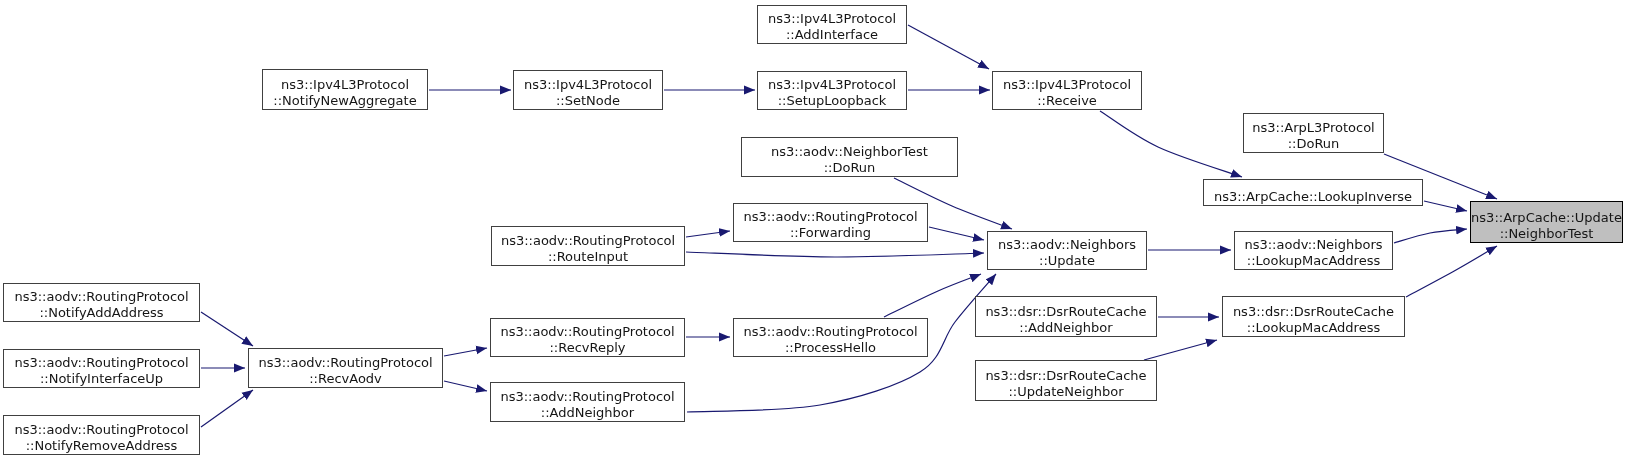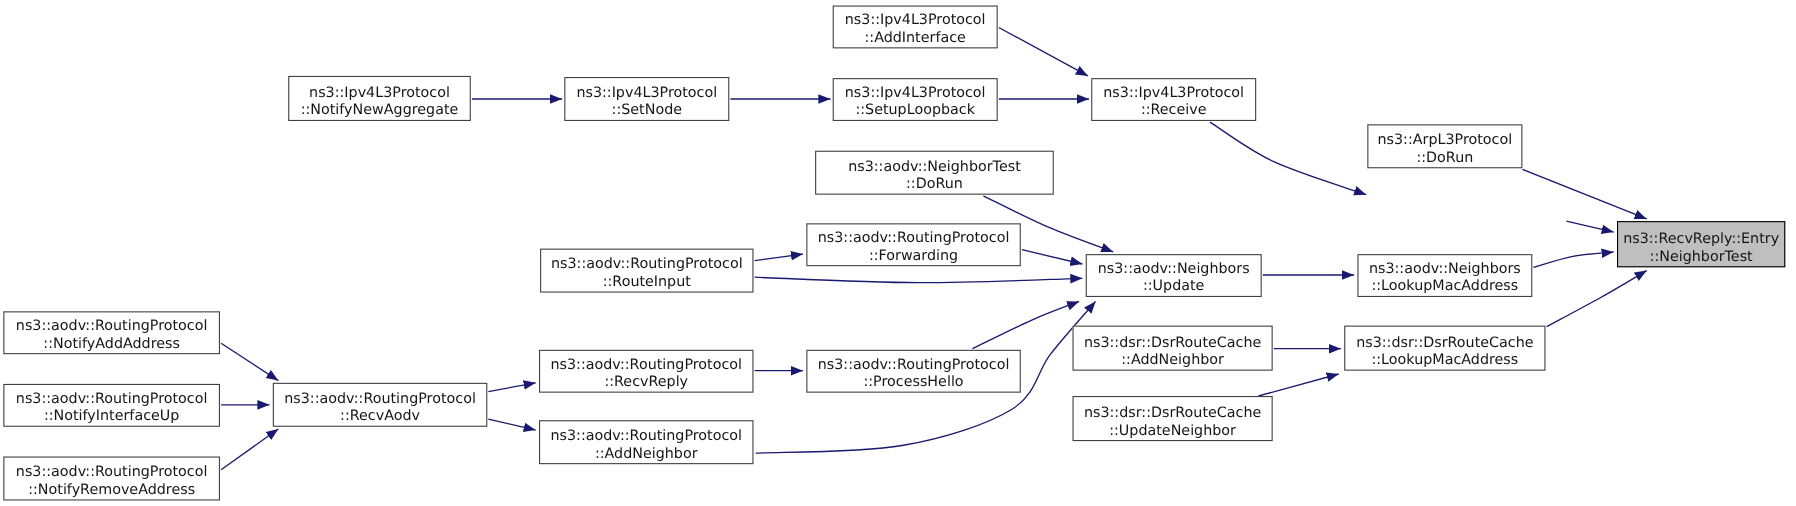--- a/index.html
+++ b/index.html
@@ -108,22 +108,25 @@
         <span>::SetupLoopback</span>
       </div>
       <div class="node" style="left: 992px; top: 71px; width: 150px; height: 39px;">
         <span>ns3::Ipv4L3Protocol</span>
         <span>::Receive</span>
       </div>
       <div class="node" style="left: 1243px; top: 113px; width: 141px; height: 40px;">
         <span>ns3::ArpL3Protocol</span>
         <span>::DoRun</span>
       </div>
+      <div class="node" style="left: 1203px; top: 179px; width: 220px; height: 27px;">
+        <span>ns3::ArpCache::LookupInverse</span>
+      </div>
       <div class="node highlighted" style="left: 1470px; top: 201px; width: 153px; height: 42px;">
-        <span>ns3::RecvReply::Entry</span>
+        <span>ns3::ArpCache::Update</span>
         <span>::NeighborTest</span>
       </div>
       <div class="node" style="left: 741px; top: 137px; width: 217px; height: 40px;">
         <span>ns3::aodv::NeighborTest</span>
         <span>::DoRun</span>
       </div>
       <div class="node" style="left: 733px; top: 203px; width: 195px; height: 39px;">
         <span>ns3::aodv::RoutingProtocol</span>
         <span>::Forwarding</span>
       </div>

